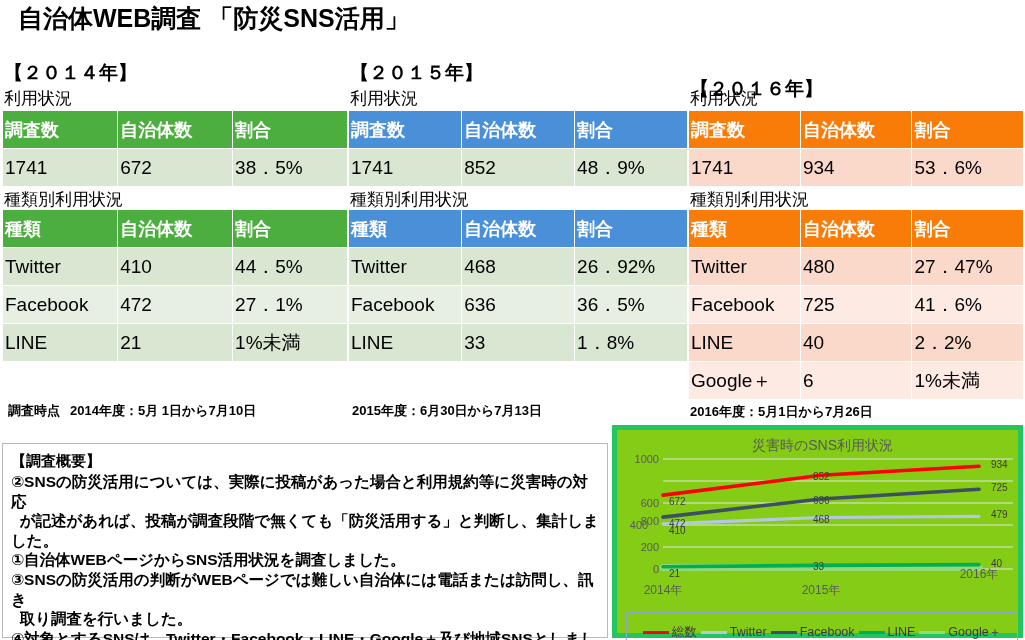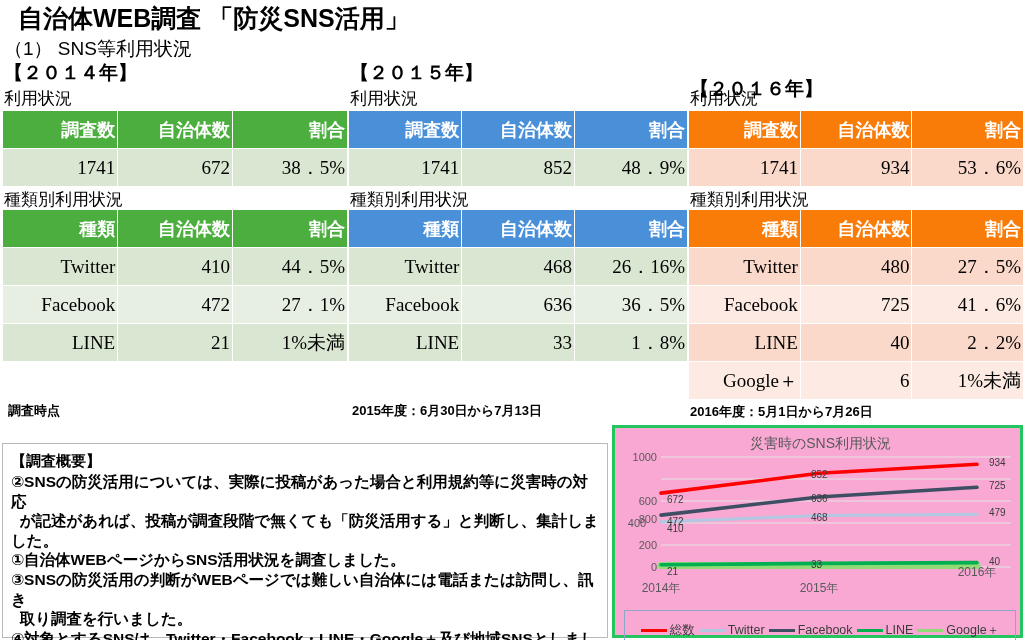--- a/index.html
+++ b/index.html
@@ -32,26 +32,25 @@
   }
 
   
   table.t {
     position: absolute;
     border-collapse: collapse;
     table-layout: fixed;
   }
   table.t th, table.t td {
     border: 1.5px solid #ffffff;
-    text-align: right;
+    text-align: left;
     font-size: 19px;
     height: 38px;
     padding: 0 2px;
     white-space: nowrap;
-    font-family: Liberation Serif, serif;
   }
   table.t th {
     color: #ffffff; font-weight: bold; font-size: 18px;
   }
   
   .g th { background: #4cae3f; }
   .g td { background: #d9e7d2; }
   .g tr.alt td { background: #e6efe1; }
   
   .b th { background: #4a90d9; }
@@ -79,22 +78,22 @@
   .outline .hd { font-size: 15px; font-weight: bold; margin-bottom: 1px; }
   .outline .li {
     font-size: 15.5px; font-weight: bold; line-height: 19.6px;
     white-space: pre-wrap;
   }
 
   
   .chartbox {
     position: absolute; left: 612px; top: 425px;
     width: 411px; height: 213px;
-    border: 3px solid #22c55e;
-    background: #f9a8d4;
+    border: 5px solid #22c55e;
+    background: #84cc16;
   }
   .chart-title {
     position: absolute; left: 0; top: 7px; width: 411px;
     text-align: center; font-size: 14px; color: #595959;
   }
   .plot { position: absolute; left: 0; top: 21px; width: 411px; height: 132px; }
   .ylab {
     position: absolute; right: 0; font-size: 11px; color: #595959;
     text-align: right; width: 40px; transform: translateY(-50%);
   }
@@ -114,21 +113,20 @@
   .lg { display: flex; align-items: center; gap: 3px; }
   .lgline { display: block; width: 26px; height: 3px; }
   .lgtxt { font-size: 12.5px; color: #3b3b3b; white-space: nowrap; }
 </style>
 </head>
 <body>
 
 <div class="page">
 
   <div class="doc-title">自治体WEB調査 「防災SNS活用」</div>
-  <div class="sub-title">（1） SNS等利用状況</div>
 
   <div class="year-label" style="left:4px;  top:60px;">【２０１４年】</div>
   <div class="sec-label" style="left:4px;  top:87px;">利用状況</div>
 
   <table class="t g" style="left:2px; top:110px; width:346px;">
     <tbody>
         <tr>
       <th style="width:33.4%">調査数</th>
       <th style="width:33.3%">自治体数</th>
       <th style="width:33.3%">割合</th>
@@ -162,20 +160,21 @@
     </tr>
     <tr>
       <td>LINE</td>
       <td>21</td>
       <td>1%未満</td>
     </tr>
   </tbody>
     </table>
 
   <div class="datenote" style="left:8px; top:402px;">調査時点</div>
+  <div class="datenote" style="left:70px; top:402px;">2014年度：5月 1日から7月10日</div>
 
   <div class="year-label" style="left:350px; top:60px;">【２０１５年】</div>
   <div class="sec-label" style="left:350px; top:87px;">利用状況</div>
 
   <table class="t b" style="left:348px; top:110px; width:340px;">
     <tbody>
         <tr>
       <th style="width:33.4%">調査数</th>
       <th style="width:33.3%">自治体数</th>
       <th style="width:33.3%">割合</th>
@@ -193,21 +192,21 @@
   <table class="t b" style="left:348px; top:209px; width:340px;">
     <tbody>
         <tr>
       <th style="width:33.4%">種類</th>
       <th style="width:33.3%">自治体数</th>
       <th style="width:33.3%">割合</th>
     </tr>
     <tr>
       <td>Twitter</td>
       <td>468</td>
-      <td>26．16%</td>
+      <td>26．92%</td>
     </tr>
     <tr class="alt">
       <td>Facebook</td>
       <td>636</td>
       <td>36．5%</td>
     </tr>
     <tr>
       <td>LINE</td>
       <td>33</td>
       <td>1．8%</td>
@@ -240,21 +239,21 @@
   <table class="t o" style="left:688px; top:209px; width:336px;">
     <tbody>
         <tr>
       <th style="width:33.4%">種類</th>
       <th style="width:33.3%">自治体数</th>
       <th style="width:33.3%">割合</th>
     </tr>
     <tr>
       <td>Twitter</td>
       <td>480</td>
-      <td>27．5%</td>
+      <td>27．47%</td>
     </tr>
     <tr class="alt">
       <td>Facebook</td>
       <td>725</td>
       <td>41．6%</td>
     </tr>
     <tr>
       <td>LINE</td>
       <td>40</td>
       <td>2．2%</td>

